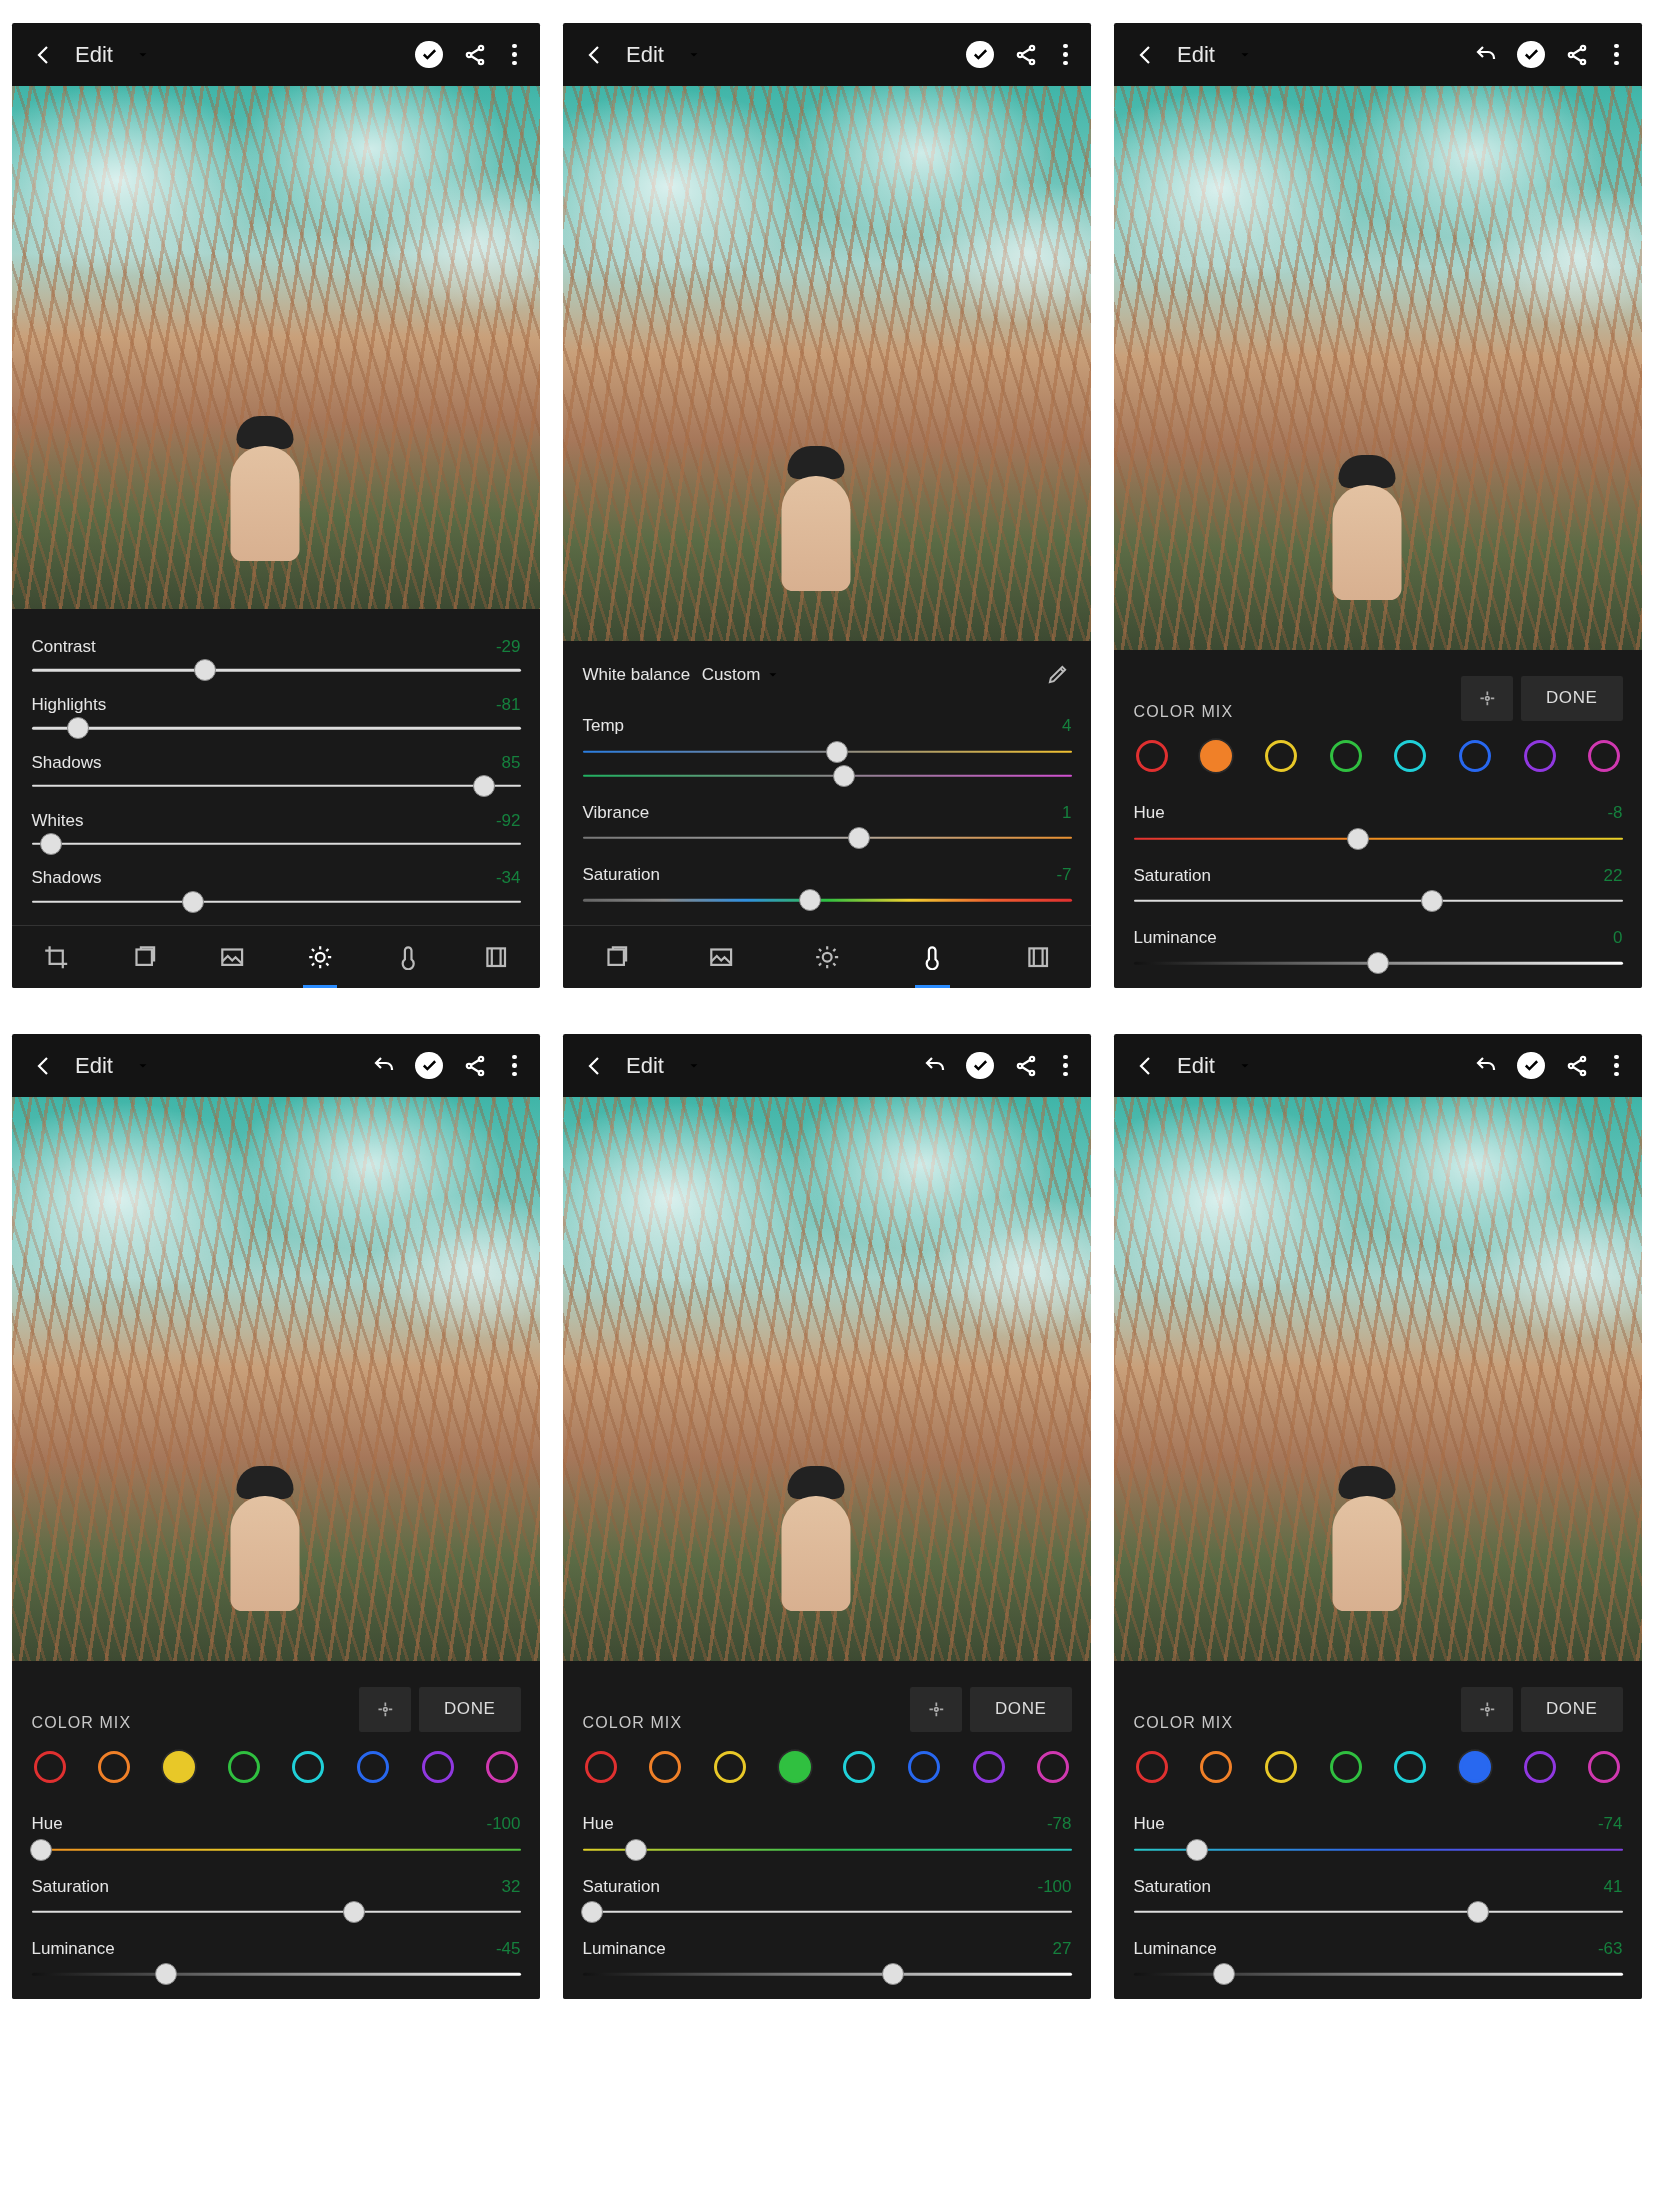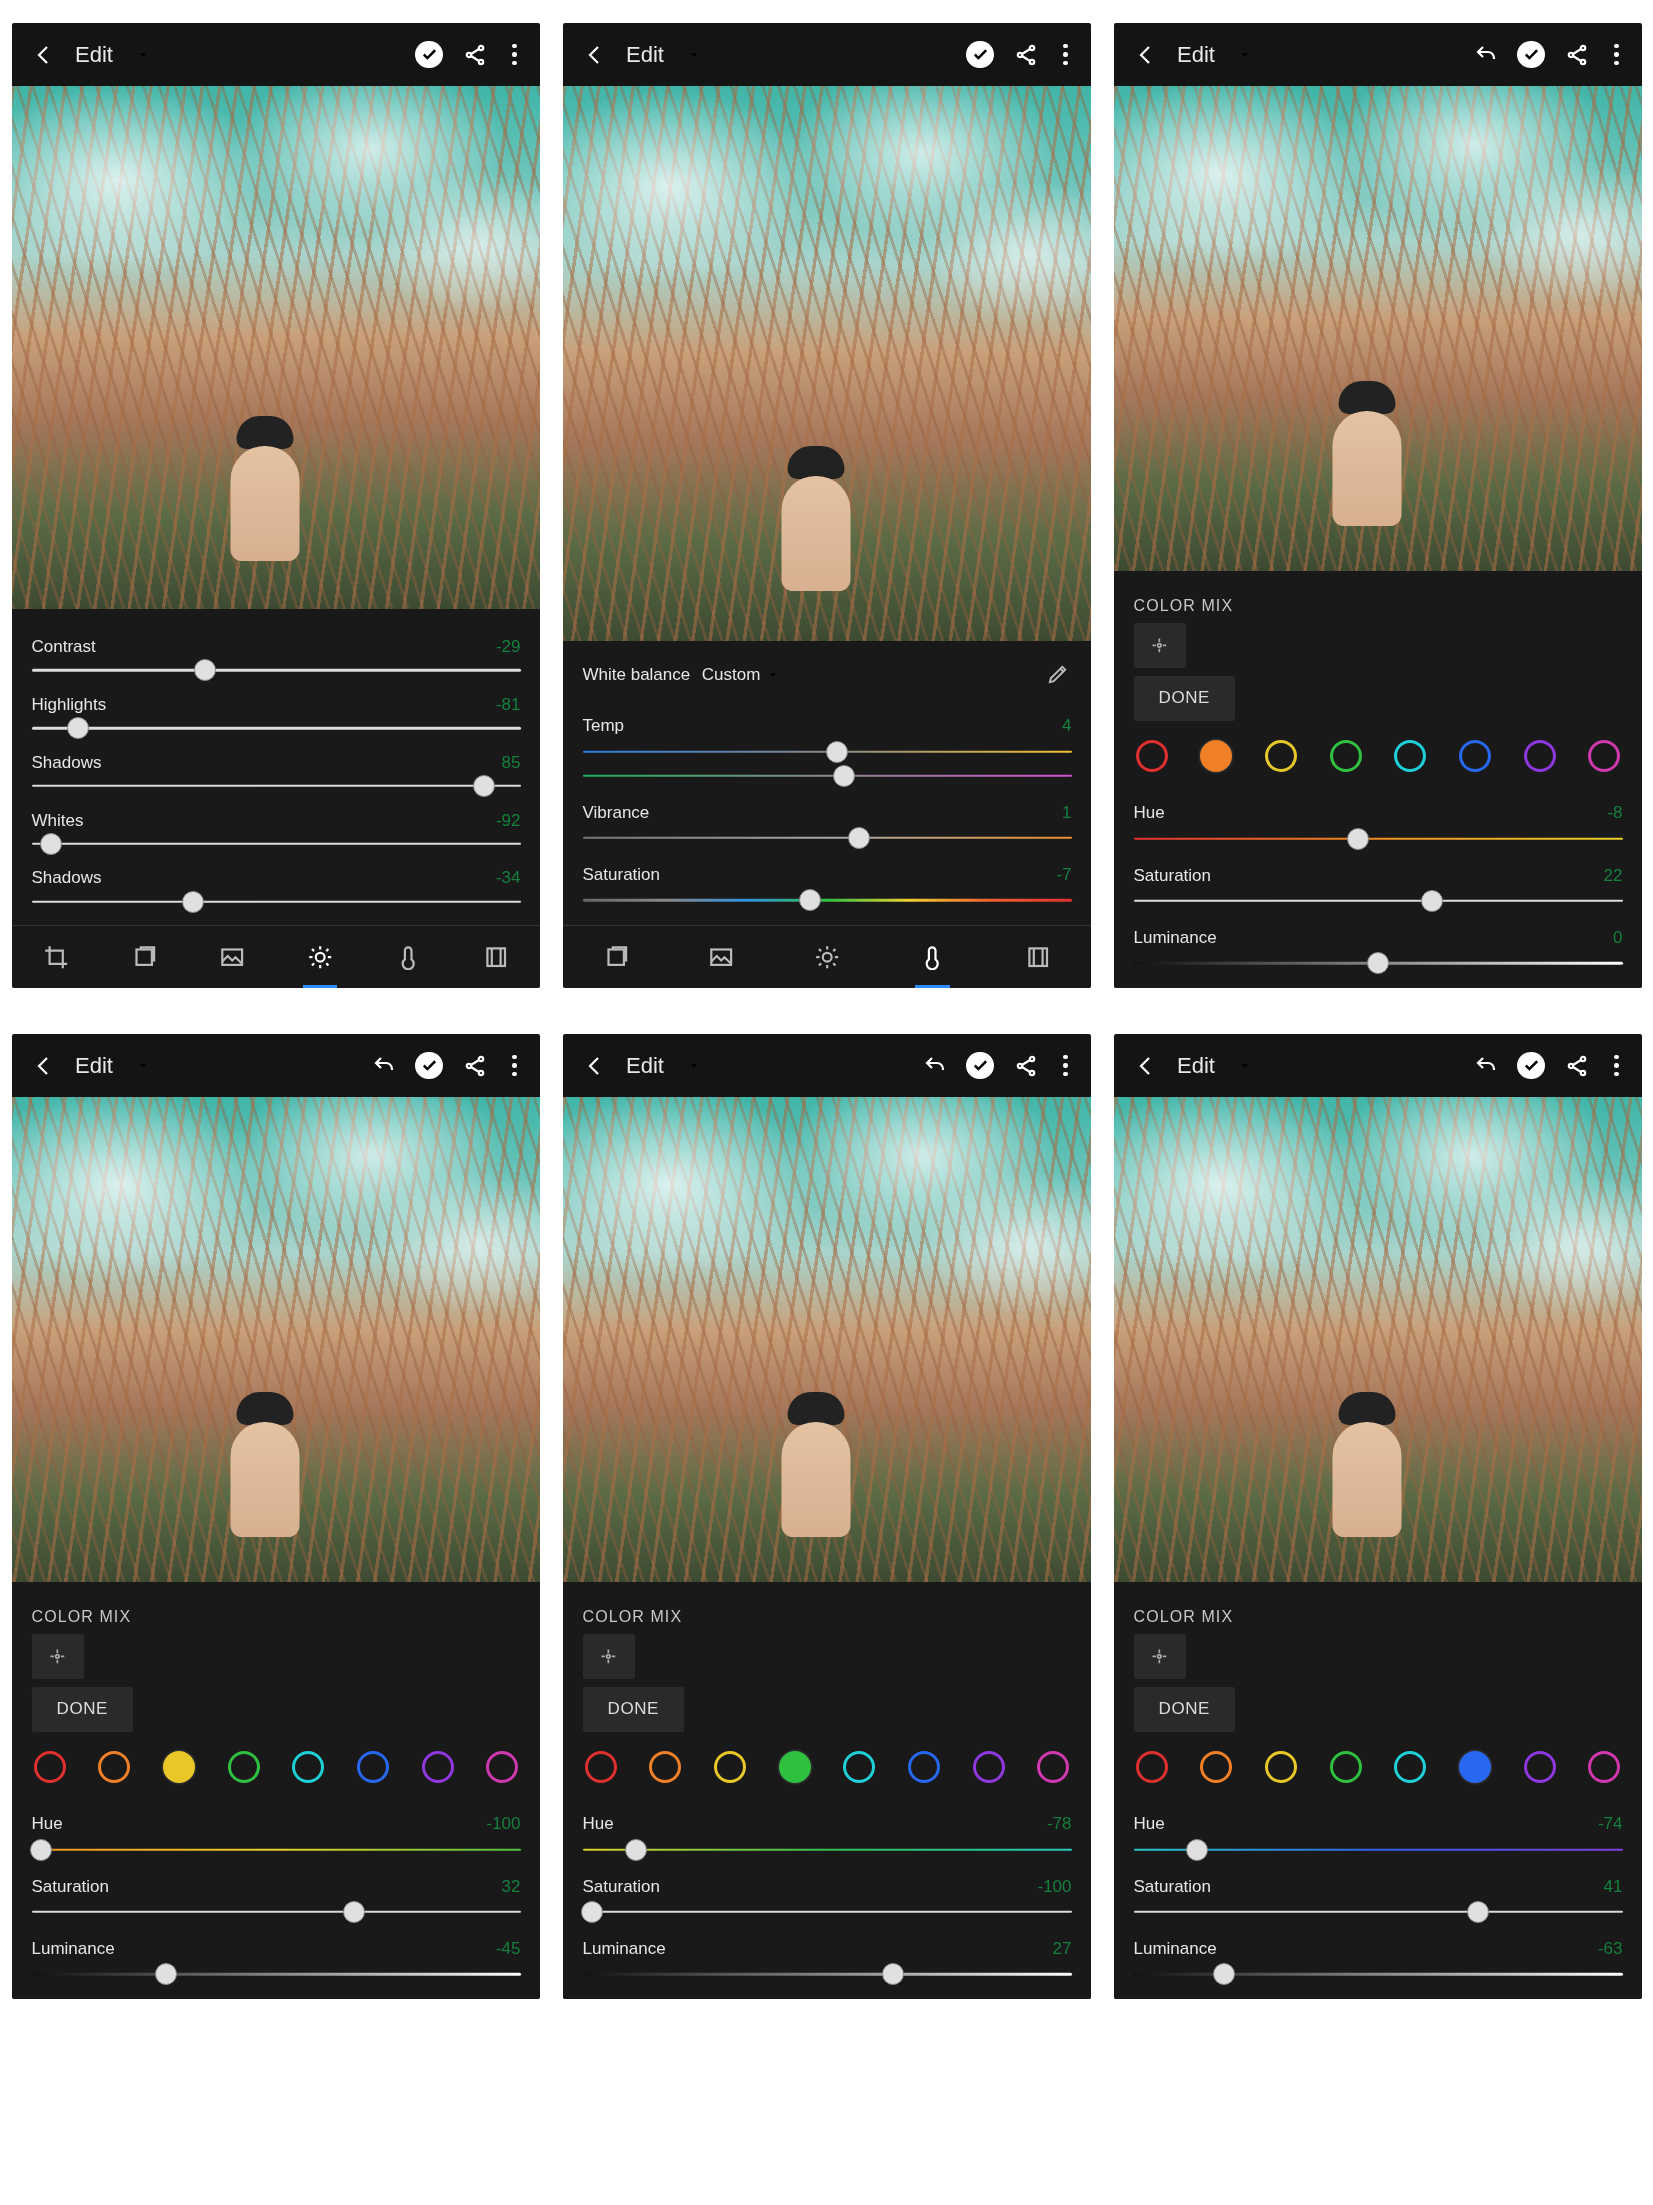--- a/index.html
+++ b/index.html
@@ -86,21 +86,21 @@
 
   .toolbar {
     height:63px; display:flex; align-items:center; justify-content:space-around;
     background:#181818; border-top:0.6px solid #333;
   }
   .toolbar .ticon { width:46px; height:46px; display:flex; align-items:center; justify-content:center; position:relative;}
   .toolbar .ticon svg { width:26.4px; height:26.4px; stroke:#bbb; fill:none; stroke-width:2; }
   .toolbar .ticon.active svg { stroke:#fff; }
   .toolbar .ticon.active::after{ content:""; position:absolute; bottom:-8px; left:5.7px; right:5.7px; height:2.9px; background:#2a8cff; }
 
-  .mixhead { display:flex; align-items:flex-start; gap:8px; padding:11.5px 0 15px;flex-direction:column; }
+  .mixhead { display:flex; align-items:flex-end; gap:8px; padding:11.5px 0 15px; }
   .mixhead .mtitle { font-size:16px; letter-spacing:1.1px; color:#c8c8c8; flex:1; }
   .sqbtn { width:52px; height:45px; background:#2a2a2a; display:flex; align-items:center; justify-content:center; border-radius:2.3px;}
   .sqbtn svg{ width:20.7px;height:20.7px;stroke:#aaa;fill:none;stroke-width:2;}
   .donebtn { height:45px; padding:0 25px; background:#2a2a2a; color:#ddd; font-size:17px; display:flex; align-items:center; border-radius:2.3px; letter-spacing:0.6px;}
   
   .swatches { display:flex; justify-content:space-between; padding:4.6px 2.3px 13.8px; }
   .sw { width:32px; height:32px; border-radius:50%; border:3.4px solid; background:transparent; }
   .sw.filled { background:currentColor; border-color:currentColor; box-shadow:0 0 0 1.7px rgba(255,255,255,0.08);}
   .c-red{color:#e03030;} .c-orange{color:#f08028;} .c-yellow{color:#e8c828;} .c-green{color:#30c040;}
   .c-aqua{color:#20d0d8;} .c-blue{color:#2868f0;} .c-purple{color:#9038e0;} .c-mag{color:#d038b0;}

